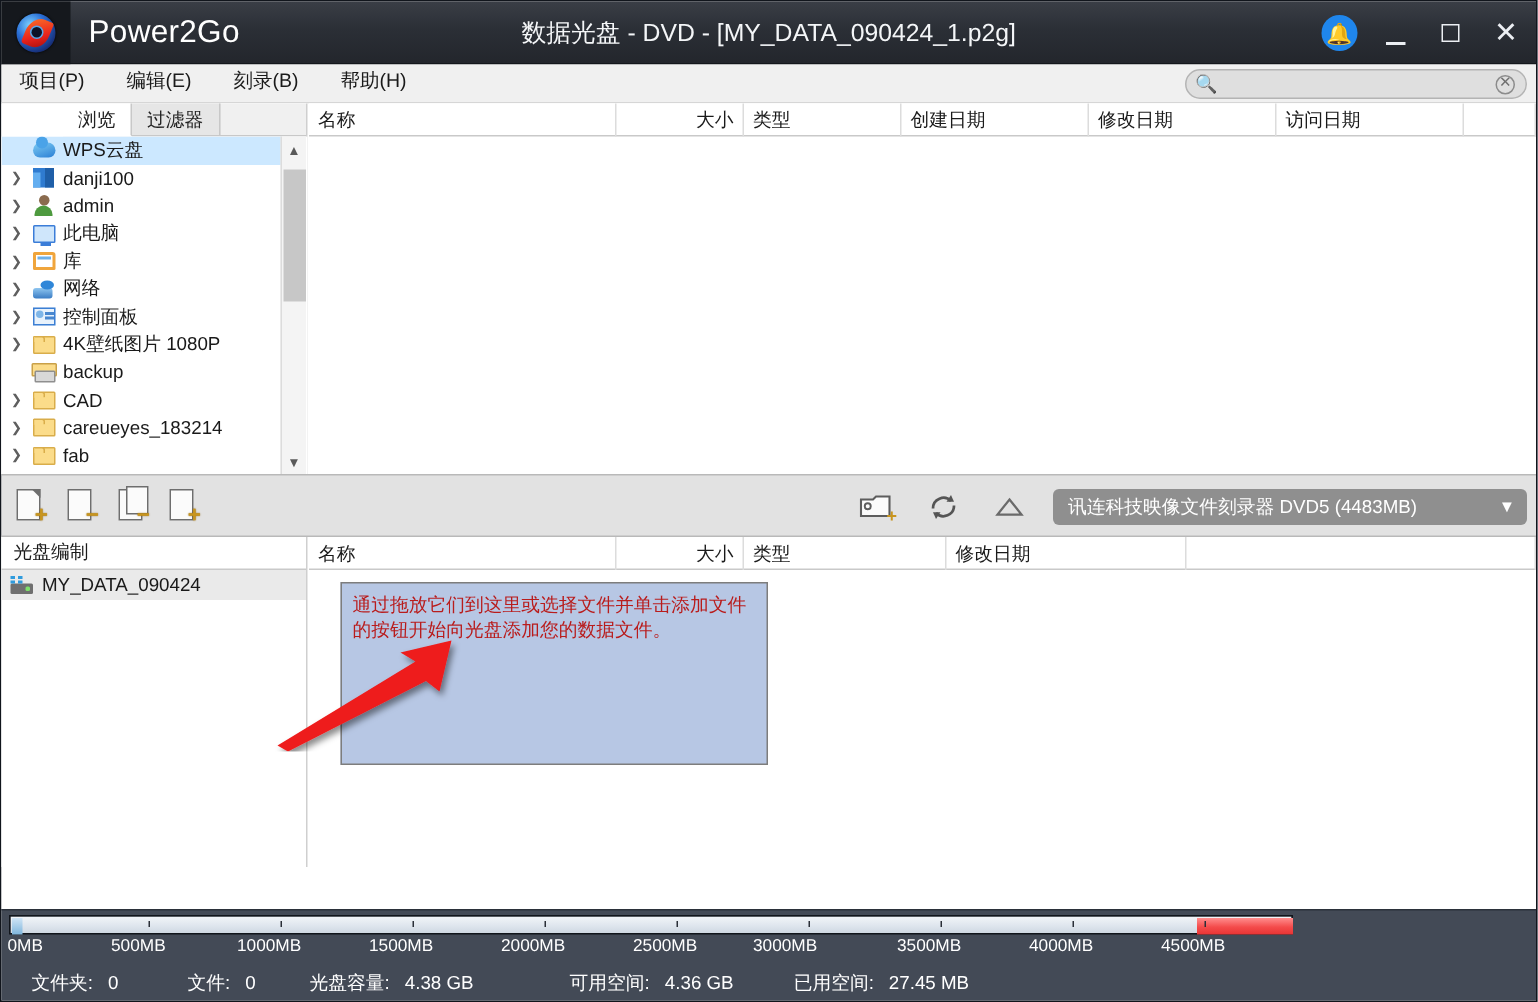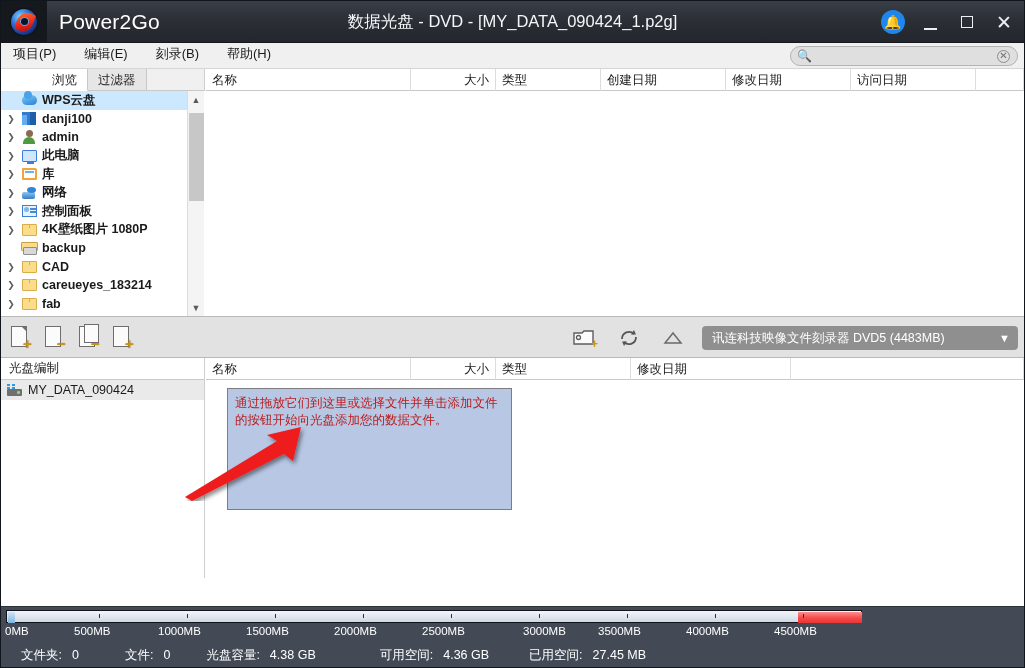--- a/index.html
+++ b/index.html
@@ -114,21 +114,21 @@
     background: #e6e6e6;
   }
   .tab.active { background: #ffffff; border-bottom: 1px solid #fff; margin-bottom: -1px; }
   .tree-body {
     position: absolute; left: 0; top: 22px; width: 204px; height: 225px;
     overflow: hidden; background: #fff;
   }
   .tree-list { position: absolute; left: 0; top: 0; width: 187px; }
   .trow {
     height: 18.5px; display: flex; align-items: center; font-size: 12.5px; color: #1a1a1a;
-    padding-left: 2px; white-space: nowrap; font-weight: bold;
+    padding-left: 2px; white-space: nowrap;
   }
   .trow.sel { background: #cce8ff; }
   .arrow {
     width: 16px; text-align: center; color: #5f5f5f; font-size: 9px; flex: 0 0 16px;
   }
   .tico { width: 20px; flex: 0 0 20px; display: flex; align-items: center; justify-content: center; }
   .tlabel { padding-left: 3px; }
   .ic-cloud { width: 15px; height: 10px; border-radius: 7px 7px 6px 6px;
     background: linear-gradient(160deg,#7ecdf5,#2b7fd4); position: relative; }
   .ic-cloud::before { content:""; position:absolute; left:2px; top:-4px; width:8px; height:8px;
@@ -569,21 +569,21 @@
       </div>
     </div>
 
     <div class="cap-labels">
       <span class="cap-lab" style="left:4px">0MB</span>
       <span class="cap-lab" style="left:73px">500MB</span>
       <span class="cap-lab" style="left:157px">1000MB</span>
       <span class="cap-lab" style="left:245px">1500MB</span>
       <span class="cap-lab" style="left:333px">2000MB</span>
       <span class="cap-lab" style="left:421px">2500MB</span>
-      <span class="cap-lab" style="left:522px">3000MB</span>
+      <span class="cap-lab" style="left:501px">3000MB</span>
       <span class="cap-lab" style="left:597px">3500MB</span>
       <span class="cap-lab" style="left:685px">4000MB</span>
       <span class="cap-lab" style="left:773px">4500MB</span>
     </div>
 
     <div class="statusbar">
       <div class="st-item" style="margin-left:20px">
         <span class="st-key">文件夹:</span>
         <span class="st-val">0</span>
       </div>

